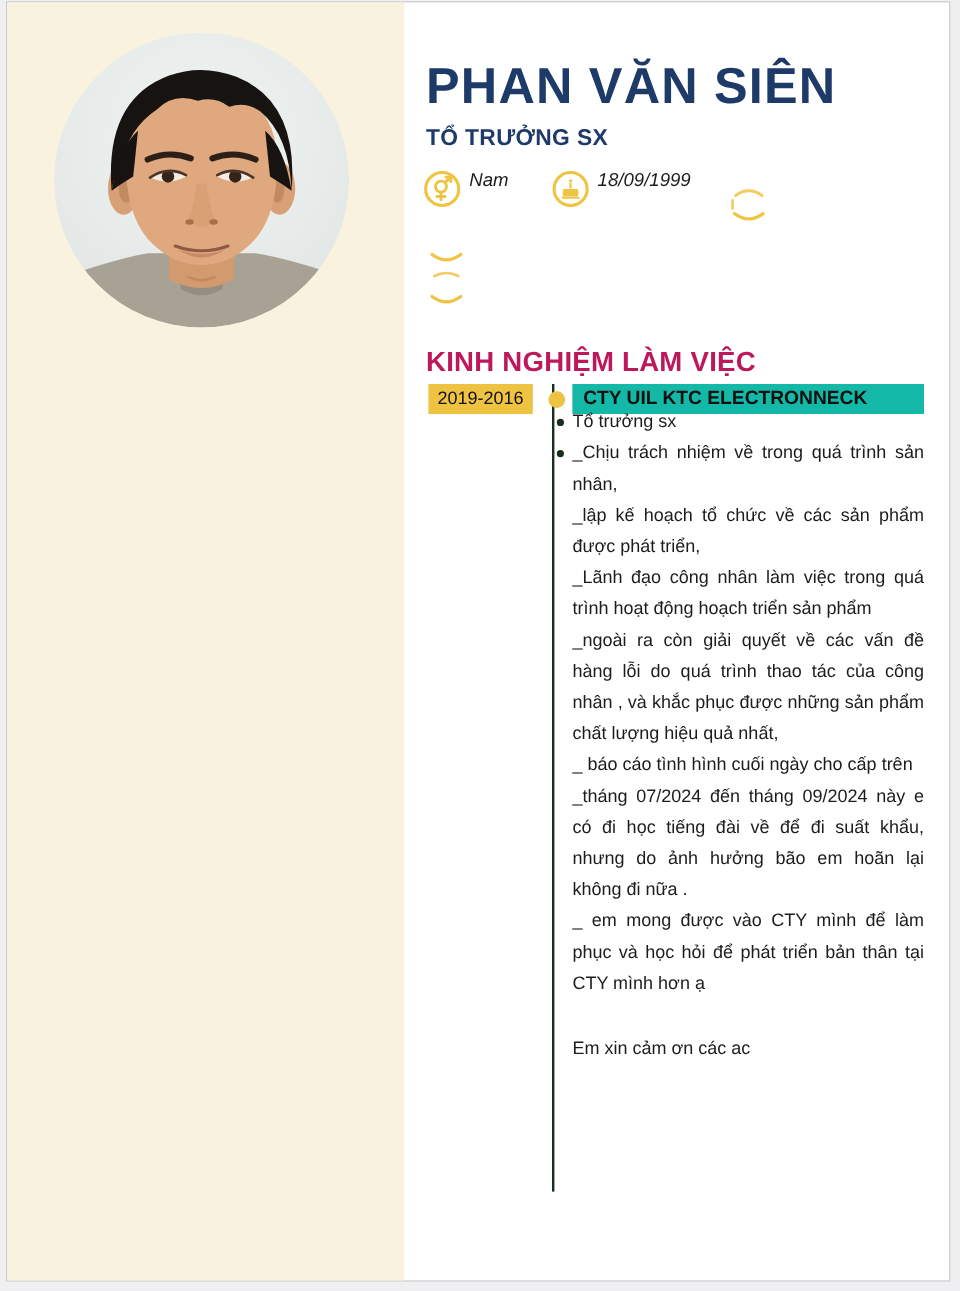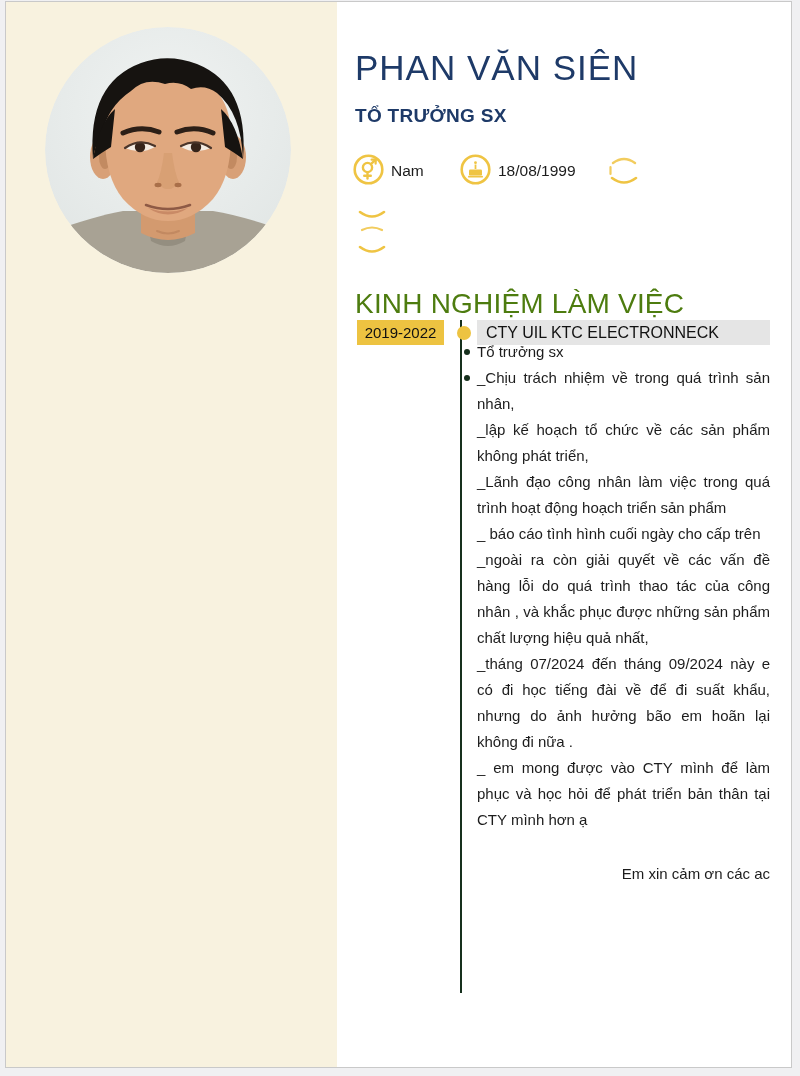--- a/index.html
+++ b/index.html
@@ -17,72 +17,72 @@
     position:absolute;left:0;top:0;width:331px;height:100%;
     background:#f8f2df;
   }
   .photo{
     position:absolute;left:39px;top:25px;width:246px;height:246px;
     border-radius:50%;overflow:hidden;
   }
   .photo svg{display:block;}
   .name{
     position:absolute;left:349px;top:46px;width:430px;
-    font-size:35px;font-weight:normal;color:#1e3a68;letter-spacing:1px;
+    font-size:42px;font-weight:bold;color:#1e3a68;letter-spacing:1px;
     white-space:nowrap;
   }
   .job-title{
     position:absolute;left:349px;top:103px;width:430px;
     font-size:19px;font-weight:bold;color:#1e3a68;letter-spacing:.3px;
     white-space:nowrap;
   }
   .info-item{
-    position:absolute;top:153px;height:32px;
-    display:flex;align-items:center;gap:7px;
-    font-size:15.5px;color:#1c1c1c;
+    position:absolute;top:140px;height:32px;
+    display:flex;align-items:flex-start;gap:7px;
+    font-size:15.5px;color:#1c1c1c;font-style:italic;
   }
   .info-gender{left:347px;}
   .info-birthday{left:454px;}
   .partial{position:absolute;}
   .section-heading{
     position:absolute;left:349px;top:286px;
-    font-size:28px;font-weight:normal;color:#4d7c0f;letter-spacing:.2px;
+    font-size:23px;font-weight:bold;color:#be185d;letter-spacing:.2px;
     white-space:nowrap;
   }
   .period-badge{
     position:absolute;left:351px;top:318px;width:87px;height:25px;
     background:#edc341;color:#111;font-size:15px;
     display:flex;align-items:center;justify-content:center;
   }
   .timeline-line{
     position:absolute;left:454px;top:318px;width:2px;height:673px;
     background:#16301d;
   }
   .timeline-dot{
     position:absolute;left:451px;top:324px;width:14px;height:14px;
     border-radius:50%;background:#edc341;
   }
   .company-bar{
     position:absolute;left:471px;top:318px;width:293px;height:25px;
-    background:#e5e5e5;color:#111;
-    font-size:16px;font-weight:normal;line-height:25px;
+    background:#14b8a6;color:#111;
+    font-size:16px;font-weight:bold;line-height:25px;
     padding-left:9px;box-sizing:border-box;white-space:nowrap;overflow:hidden;
   }
   .body-col{
     position:absolute;left:471px;top:337px;width:293px;
     font-size:15px;line-height:26px;color:#1c1c1c;
     text-align:justify;
   }
   .body-col p{margin:0;position:relative;}
   .body-col p.dotted::before{
     content:"";position:absolute;left:-13px;top:10px;
     width:6px;height:6px;border-radius:50%;background:#16301d;
   }
   .body-col p.spaced{}
-  .body-col p.closing{margin-top:28px;text-align:right;}
+  .body-col p.closing{margin-top:28px;text-align:left;}
 </style>
 </head>
 <body>
 
 <div class="page">
 
   <div class="sidebar">
     <div class="photo">
       <svg width="246" height="246" viewBox="0 0 246 246">
         <defs>
@@ -158,21 +158,21 @@
   <div class="info-item info-birthday">
     <span>
       <svg width="31" height="31" viewBox="0 0 31 31">
         <circle cx="15.5" cy="15.5" r="13.8" fill="none" stroke="#efc443" stroke-width="2.6"></circle>
         <rect x="9" y="15.5" width="13" height="6" rx="1.2" fill="#efc443"></rect>
         <rect x="8" y="21.8" width="15" height="1.8" rx="0.9" fill="#efc443"></rect>
         <line x1="15.5" y1="10.5" x2="15.5" y2="15" stroke="#efc443" stroke-width="1.8"></line>
         <circle cx="15.5" cy="8.7" r="1.4" fill="#efc443"></circle>
       </svg>
     </span>
-    <span>18/08/1999</span>
+    <span>18/09/1999</span>
   </div>
 
   <span class="partial" style="left:601px;top:152px;">
     <svg width="34" height="34" viewBox="0 0 34 34">
       <path d="M 6 9 Q 17 1 28 9" stroke="#f2cc5e" stroke-width="2.4" fill="none" stroke-linecap="round"></path>
       <path d="M 5 24 Q 17 33 29 24" stroke="#efc443" stroke-width="2.6" fill="none" stroke-linecap="round"></path>
       <path d="M 3.5 13 L 3.5 20" stroke="#f2cc5e" stroke-width="2.2" fill="none" stroke-linecap="round"></path>
     </svg>
   </span>
   <span class="partial" style="left:349px;top:186px;">
@@ -182,30 +182,30 @@
   </span>
   <span class="partial" style="left:349px;top:220px;">
     <svg width="34" height="34" viewBox="0 0 34 34">
       <path d="M 7 8 Q 17 3 27 8" stroke="#f2cc5e" stroke-width="2.2" fill="none" stroke-linecap="round"></path>
       <path d="M 5 25 Q 17 34 29 25" stroke="#efc443" stroke-width="2.6" fill="none" stroke-linecap="round"></path>
     </svg>
   </span>
 
   <div class="section-heading">KINH NGHIỆM LÀM VIỆC</div>
 
-  <div class="period-badge">2019-2022</div>
+  <div class="period-badge">2019-2016</div>
   <div class="timeline-line"></div>
   <div class="timeline-dot"></div>
   <div class="company-bar">CTY UIL KTC ELECTRONNECK</div>
 
   <div class="body-col">
     <p class="dotted">Tổ trưởng sx</p>
     <p class="dotted">_Chịu trách nhiệm về trong quá trình sản nhân,</p>
-    <p>_lập kế hoạch tổ chức về các sản phẩm không phát triển,</p>
+    <p>_lập kế hoạch tổ chức về các sản phẩm được phát triển,</p>
     <p>_Lãnh đạo công nhân làm việc trong quá trình hoạt động hoạch triển sản phẩm</p>
+    <p>_ngoài ra còn giải quyết về các vấn đề hàng lỗi do quá trình thao tác của công nhân , và khắc phục được những sản phẩm chất lượng hiệu quả nhất,</p>
     <p>_ báo cáo tình hình cuối ngày cho cấp trên</p>
-    <p>_ngoài ra còn giải quyết về các vấn đề hàng lỗi do quá trình thao tác của công nhân , và khắc phục được những sản phẩm chất lượng hiệu quả nhất,</p>
     <p class="spaced">_tháng 07/2024 đến tháng 09/2024 này e có đi học tiếng đài về để đi suất khẩu, nhưng do ảnh hưởng bão em hoãn lại không đi nữa .</p>
     <p class="spaced">_ em mong được vào CTY mình để làm phục và học hỏi để phát triển bản thân tại CTY mình hơn ạ</p>
     <p class="closing">Em xin cảm ơn các ac</p>
   </div>
 
 </div>
 
 </body></html>

